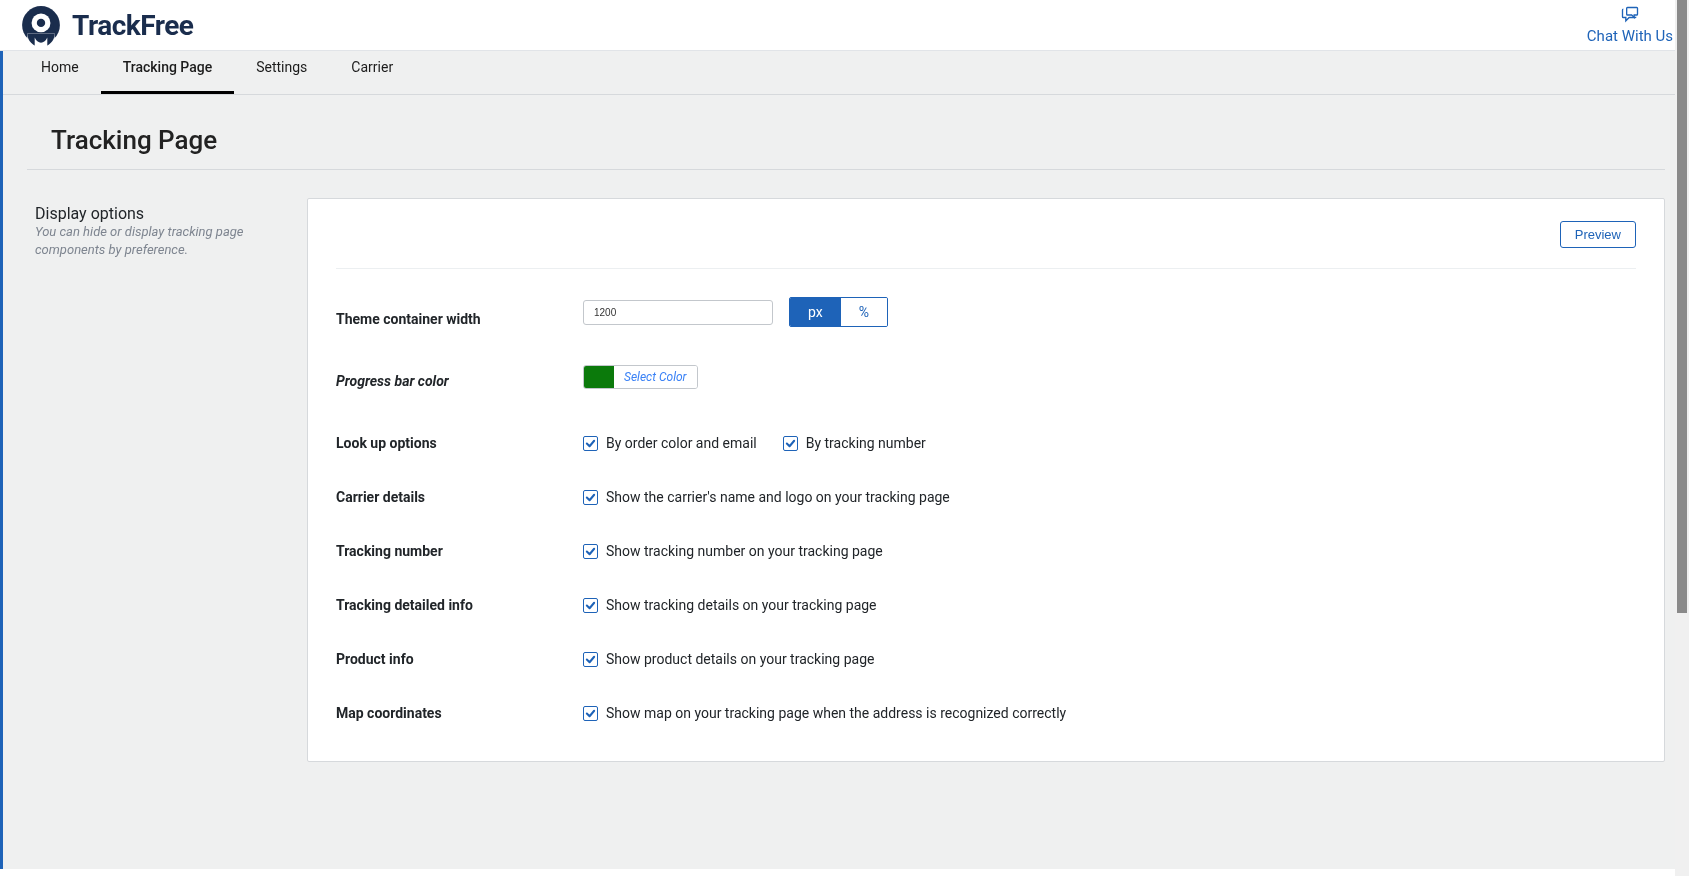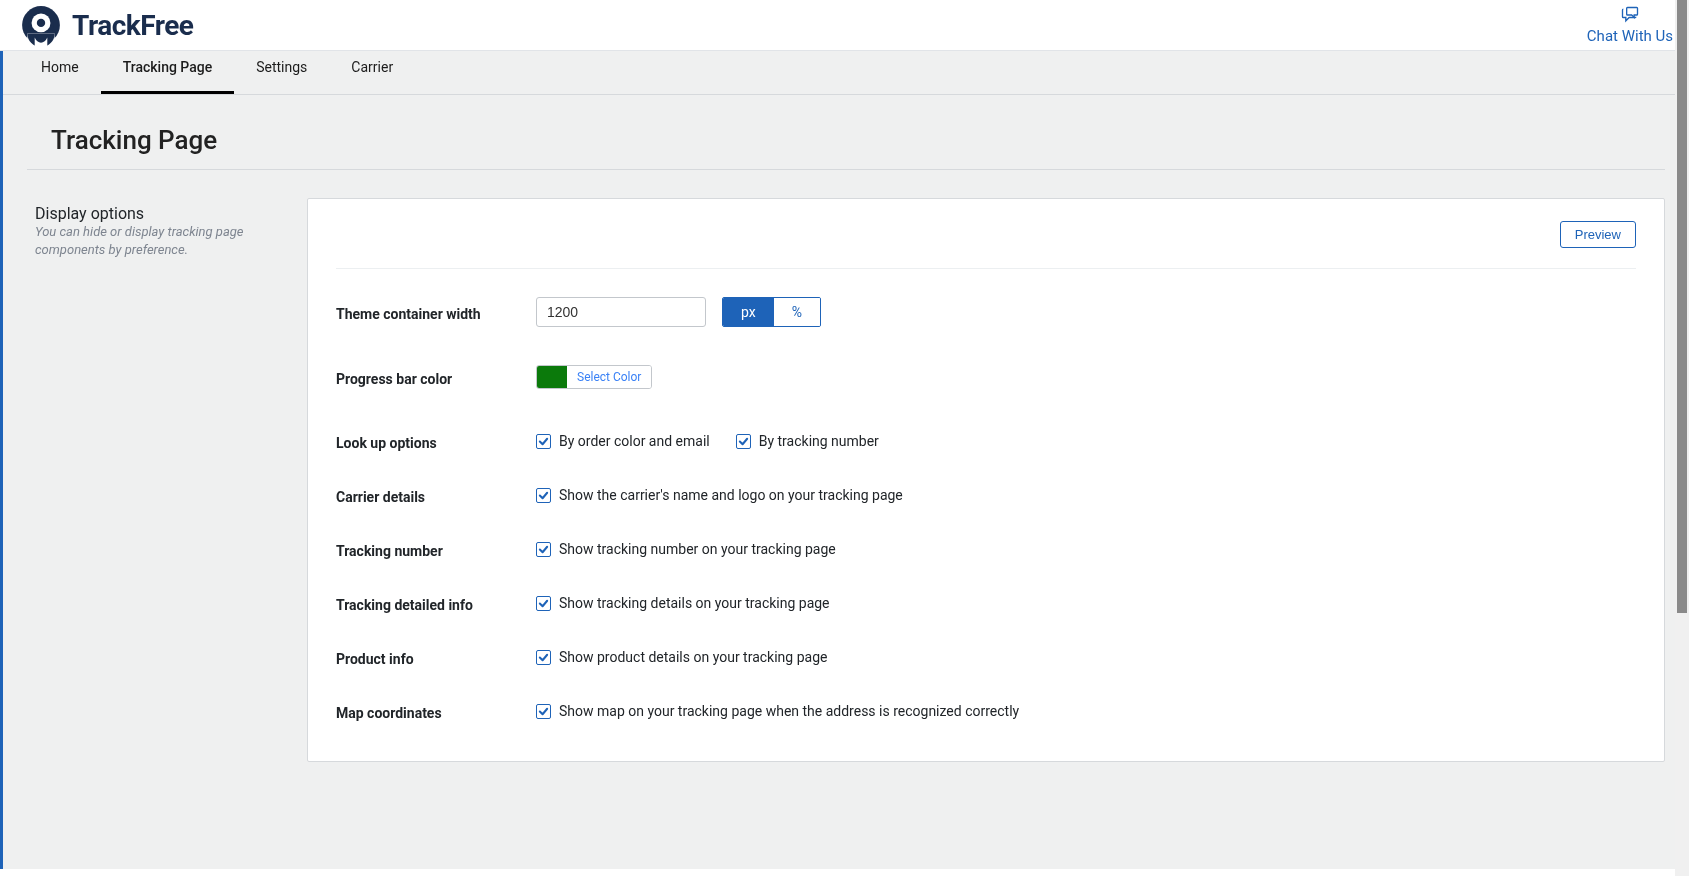--- a/index.html
+++ b/index.html
@@ -64,28 +64,28 @@
   .panel {
     flex:1; background: #fff; border: 1px solid #d6d9dc; border-radius: 2px;
     padding: 22px 28px 40px 28px;
   }
   .panel-top { display:flex; justify-content:flex-end; padding-bottom: 20px; border-bottom:1px solid #eceff1; }
   .preview-btn {
     border: 1px solid #1e63b8; color: #1e63b8; background:#fff;
     padding: 5px 14px; font-size: 13px; border-radius: 3px; cursor:pointer;
   }
 
-  .form-row { display:flex; align-items:center; padding: 20px 0 0; }
+  .form-row { display:flex; align-items:flex-end; padding: 20px 0 0; gap: 47px; }
   .form-row.first { padding-top: 28px; }
   .row-label { width: 200px; font-weight: 700; font-size: 14px; padding-top:4px; }
   .row-controls { flex:1; display:flex; align-items:center; gap: 16px; }
 
   .text-input {
     border:1px solid #c3c7cc; border-radius:3px; padding: 6px 10px;
-    width: 170px; font-size:14px; color:#333;
+    width: 190px; font-size:10px; color:#333;
   }
   .unit-toggle { display:flex; border:1px solid #1e63b8; border-radius:2px; overflow:hidden; }
   .unit-btn { padding: 6px 18px; font-size:14px; cursor:pointer; background:#fff; color:#1e63b8; }
   .unit-btn.active { background:#1e63b8; color:#fff; }
 
   .color-picker { display:flex; border:1px solid #c3c7cc; border-radius:3px; overflow:hidden; }
   .swatch { width: 30px; background:#0b7a0b; }
   .swatch-label { padding: 4px 10px; font-size:12px; color:#3b82f6; background:#fff; }
 
   .cb-group { display:flex; align-items:center; gap: 26px; flex-wrap:wrap; }
@@ -162,21 +162,21 @@
           <div class="row-label">Theme container width</div>
           <div class="row-controls">
             <input class="text-input" value="1200" style="">
             <div class="unit-toggle">
               <div class="unit-btn active">px</div>
               <div class="unit-btn">%</div>
             </div>
           </div>
         </div>
 
-        <div class="form-row" style="padding-top:38px;">
+        <div class="form-row" style="padding-top:38px;font-style:italic;">
           <div class="row-label">Progress bar color</div>
           <div class="row-controls">
             <div class="color-picker">
               <div class="swatch"></div>
               <div class="swatch-label">Select Color</div>
             </div>
           </div>
         </div>
 
         <div class="form-row" style="padding-top:42px;">

